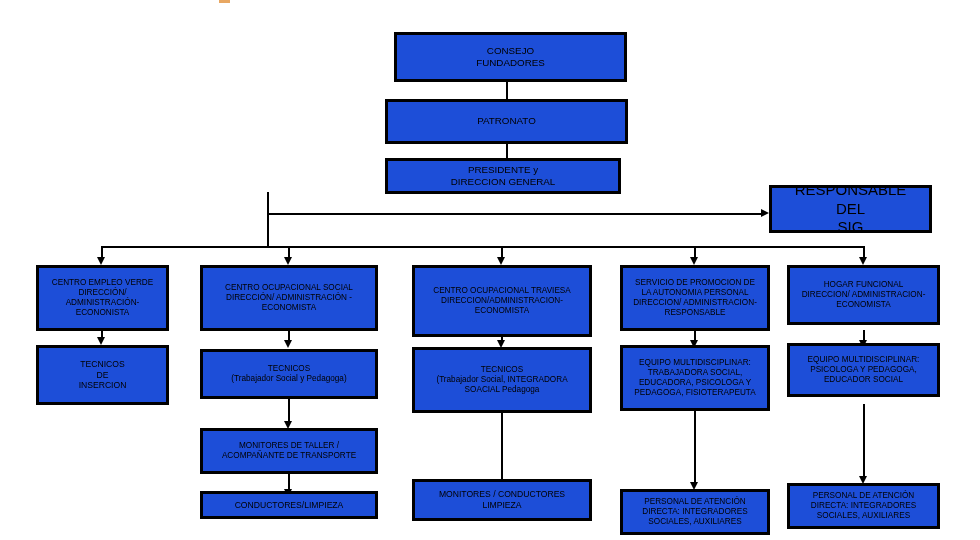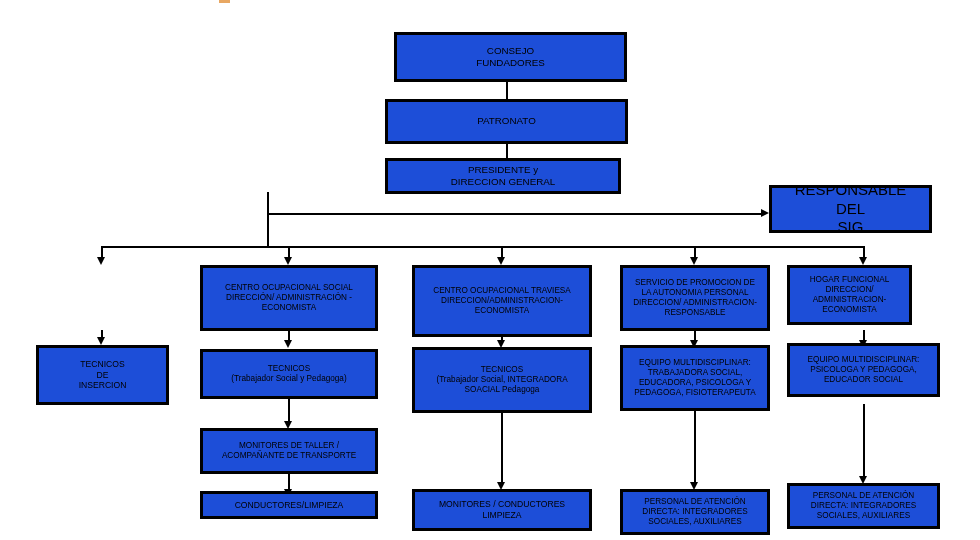--- a/index.html
+++ b/index.html
@@ -151,20 +151,26 @@
     <span class="node-label f10">PRESIDENTE y
 DIRECCION GENERAL</span>
   </div>
 
   <div class="node" style="left:769px; top:185px; width:163px; height:48px;">
     <span class="node-label f9">RESPONSABLE
 DEL
 SIG</span>
   </div>
 
+  <div class="node" style="left:36px; top:265px; width:133px; height:66px;">
+    <span class="node-label f8">CENTRO EMPLEO VERDE
+DIRECCIÓN/
+ADMINISTRACIÓN-
+ECONONISTA</span>
+  </div>
   <div class="node" style="left:36px; top:345px; width:133px; height:60px;">
     <span class="node-label f85">TECNICOS
 DE
 INSERCION</span>
   </div>
 
   <div class="node" style="left:200px; top:265px; width:178px; height:66px;">
     <span class="node-label f8">CENTRO OCUPACIONAL SOCIAL
 DIRECCIÓN/ ADMINISTRACIÓN -
 ECONOMISTA</span>
@@ -184,21 +190,21 @@
   <div class="node" style="left:412px; top:265px; width:180px; height:72px;">
     <span class="node-label f8">CENTRO OCUPACIONAL TRAVIESA
 DIRECCION/ADMINISTRACION-
 ECONOMISTA</span>
   </div>
   <div class="node" style="left:412px; top:347px; width:180px; height:66px;">
     <span class="node-label f8">TECNICOS
 (Trabajador Social, INTEGRADORA
 SOACIAL Pedagoga</span>
   </div>
-  <div class="node" style="left:412px; top:489px; width:180px; height:42px;">
+  <div class="node" style="left:412px; top:479px; width:180px; height:42px;">
     <span class="node-label f85">MONITORES / CONDUCTORES
 LIMPIEZA</span>
   </div>
 
   <div class="node" style="left:620px; top:265px; width:150px; height:66px;">
     <span class="node-label f8">SERVICIO DE PROMOCION DE
 LA AUTONOMIA PERSONAL
 DIRECCION/ ADMINISTRACION-
 RESPONSABLE</span>
   </div>
@@ -207,21 +213,21 @@
 TRABAJADORA SOCIAL,
 EDUCADORA, PSICOLOGA Y
 PEDAGOGA, FISIOTERAPEUTA</span>
   </div>
   <div class="node" style="left:620px; top:489px; width:150px; height:46px;">
     <span class="node-label f8">PERSONAL DE ATENCIÓN
 DIRECTA: INTEGRADORES
 SOCIALES, AUXILIARES</span>
   </div>
 
-  <div class="node" style="left:787px; top:265px; width:125px; height:60px;">
+  <div class="node" style="left:787px; top:265px; width:153px; height:60px;">
     <span class="node-label f8">HOGAR FUNCIONAL
 DIRECCION/ ADMINISTRACION-
 ECONOMISTA</span>
   </div>
   <div class="node" style="left:787px; top:343px; width:153px; height:54px;">
     <span class="node-label f8">EQUIPO MULTIDISCIPLINAR:
 PSICOLOGA Y PEDAGOGA,
 EDUCADOR SOCIAL</span>
   </div>
   <div class="node" style="left:787px; top:483px; width:153px; height:46px;">

